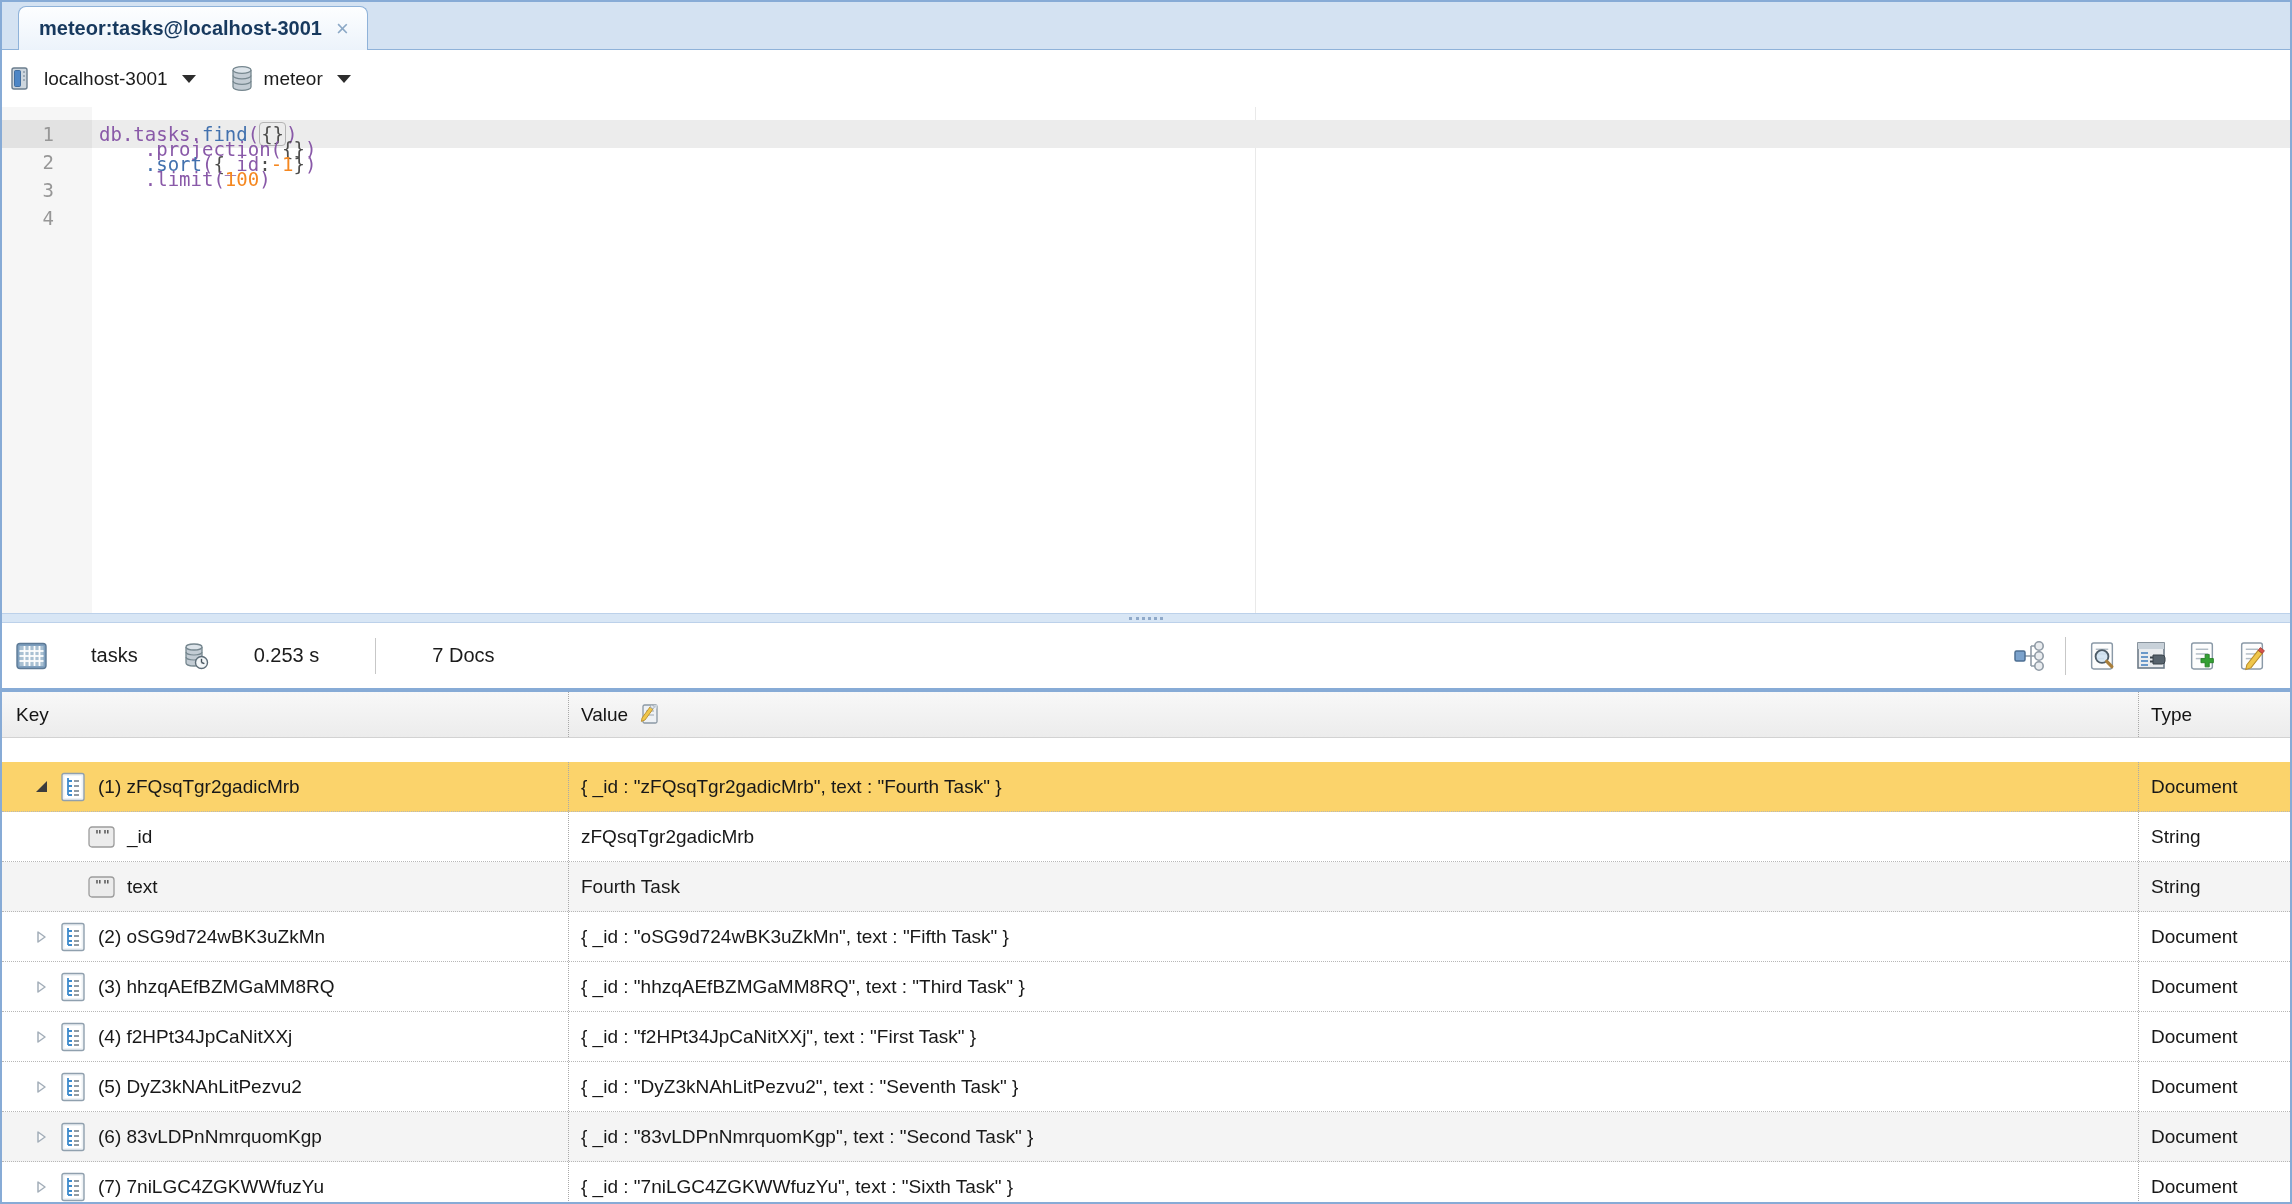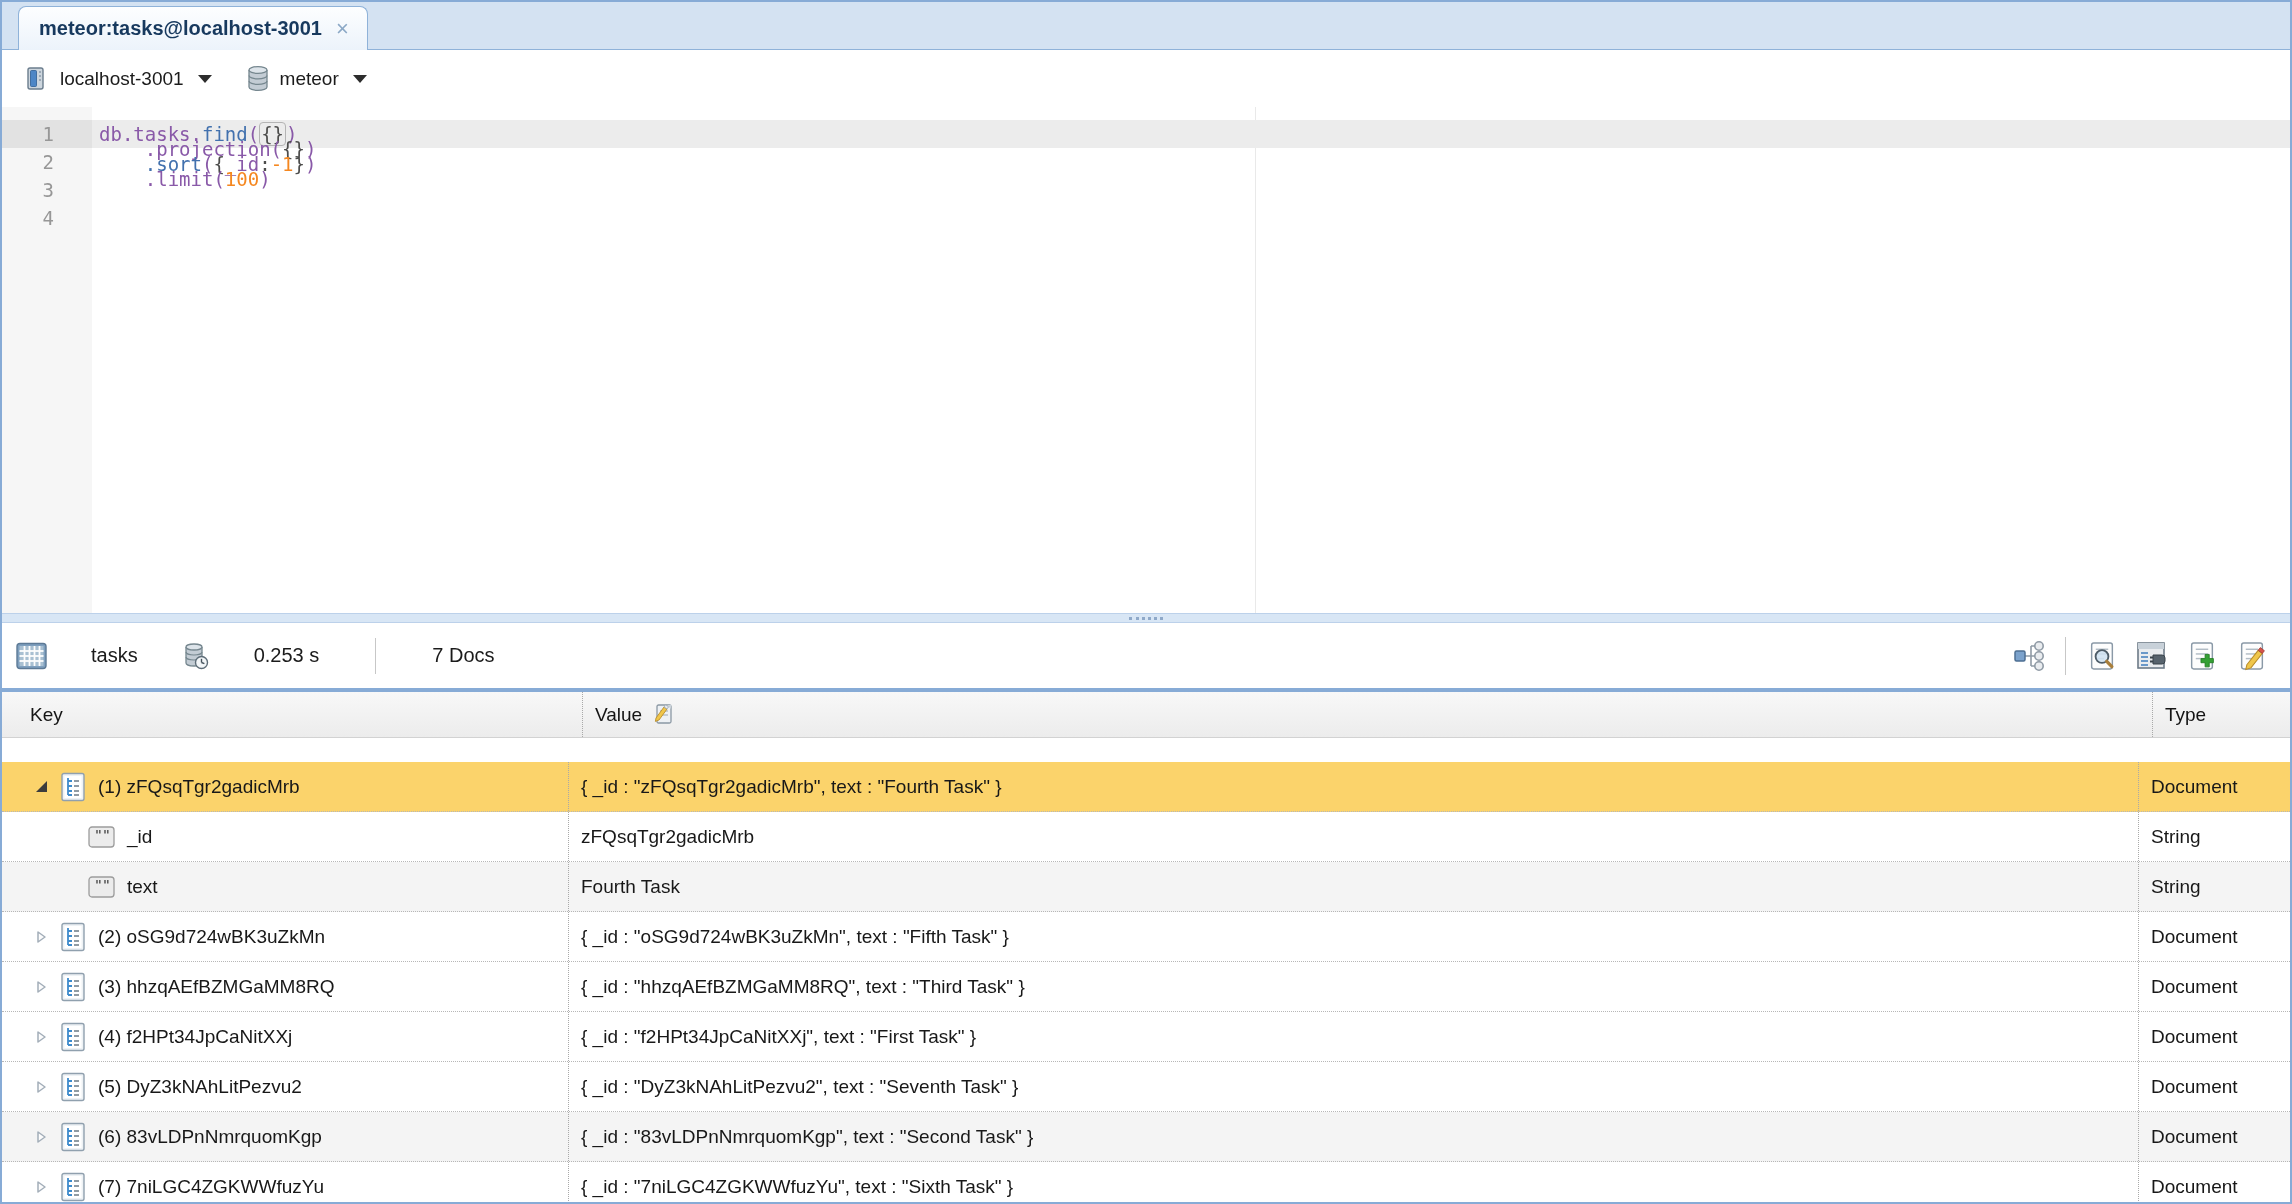--- a/index.html
+++ b/index.html
@@ -28,21 +28,21 @@
     border:1px solid #8fb2d9; border-bottom:none;
     border-radius:8px 8px 0 0;
     font-size:20px; font-weight:bold; color:#17395e;
     cursor:default;
   }
   .tab-close { font-size:22px; font-weight:normal; color:#8ba8c6; line-height:1; padding:0 2px; }
 
   
   .conn-bar {
     height:57px; flex:0 0 57px; background:#fff;
-    display:flex; align-items:center; padding-left:16px;
+    display:flex; align-items:center; 
     font-size:19px; color:#1b1b1b;
   }
   .selector { display:flex; align-items:center; gap:10px; padding:4px 6px; border-radius:4px; }
   .selector + .selector { margin-left:22px; }
   .chev { width:0; height:0; border-left:7px solid transparent; border-right:7px solid transparent; border-top:8px solid #2d2d2d; margin-left:4px; }
   .icon { display:inline-flex; align-items:center; justify-content:center; }
 
   
   .editor {
     height:506px; flex:0 0 506px; display:flex; position:relative;
@@ -82,21 +82,21 @@
   .act-btn { width:40px; height:40px; display:flex; align-items:center; justify-content:center; border-radius:4px; cursor:pointer; }
   .act-div { width:1px; height:38px; background:#c7c7c7; margin:0 6px; }
 
   .blue-line { height:4px; flex:0 0 4px; background:#87abd6; }
 
   
   .grid-header {
     height:46px; flex:0 0 46px; display:flex;
     background:linear-gradient(#f8f8f8,#ececec);
     border-bottom:1px solid #d2d2d2;
-    font-size:19px; color:#141414;padding-left:14px;
+    font-size:19px; color:#141414;
   }
   .gc { display:flex; align-items:center; height:100%; }
   .c-key   { width:566px; flex:0 0 566px; padding-left:14px; }
   .c-value { width:1570px; flex:0 0 1570px; border-left:1px dotted #a9a9a9; padding-left:12px; gap:10px; }
   .c-type  { flex:1; border-left:1px dotted #a9a9a9; padding-left:12px; }
 
   .grid-body { flex:1; background:#fff; overflow:hidden;margin-top:24px; }
   .row { height:50px; display:flex; border-bottom:1px dotted #b7b7b7; background:#fff; font-size:19px; color:#181818; cursor:default; }
   .row.shaded { background:#f4f4f4; }
   .row.selected { background:#fbd36b; }

